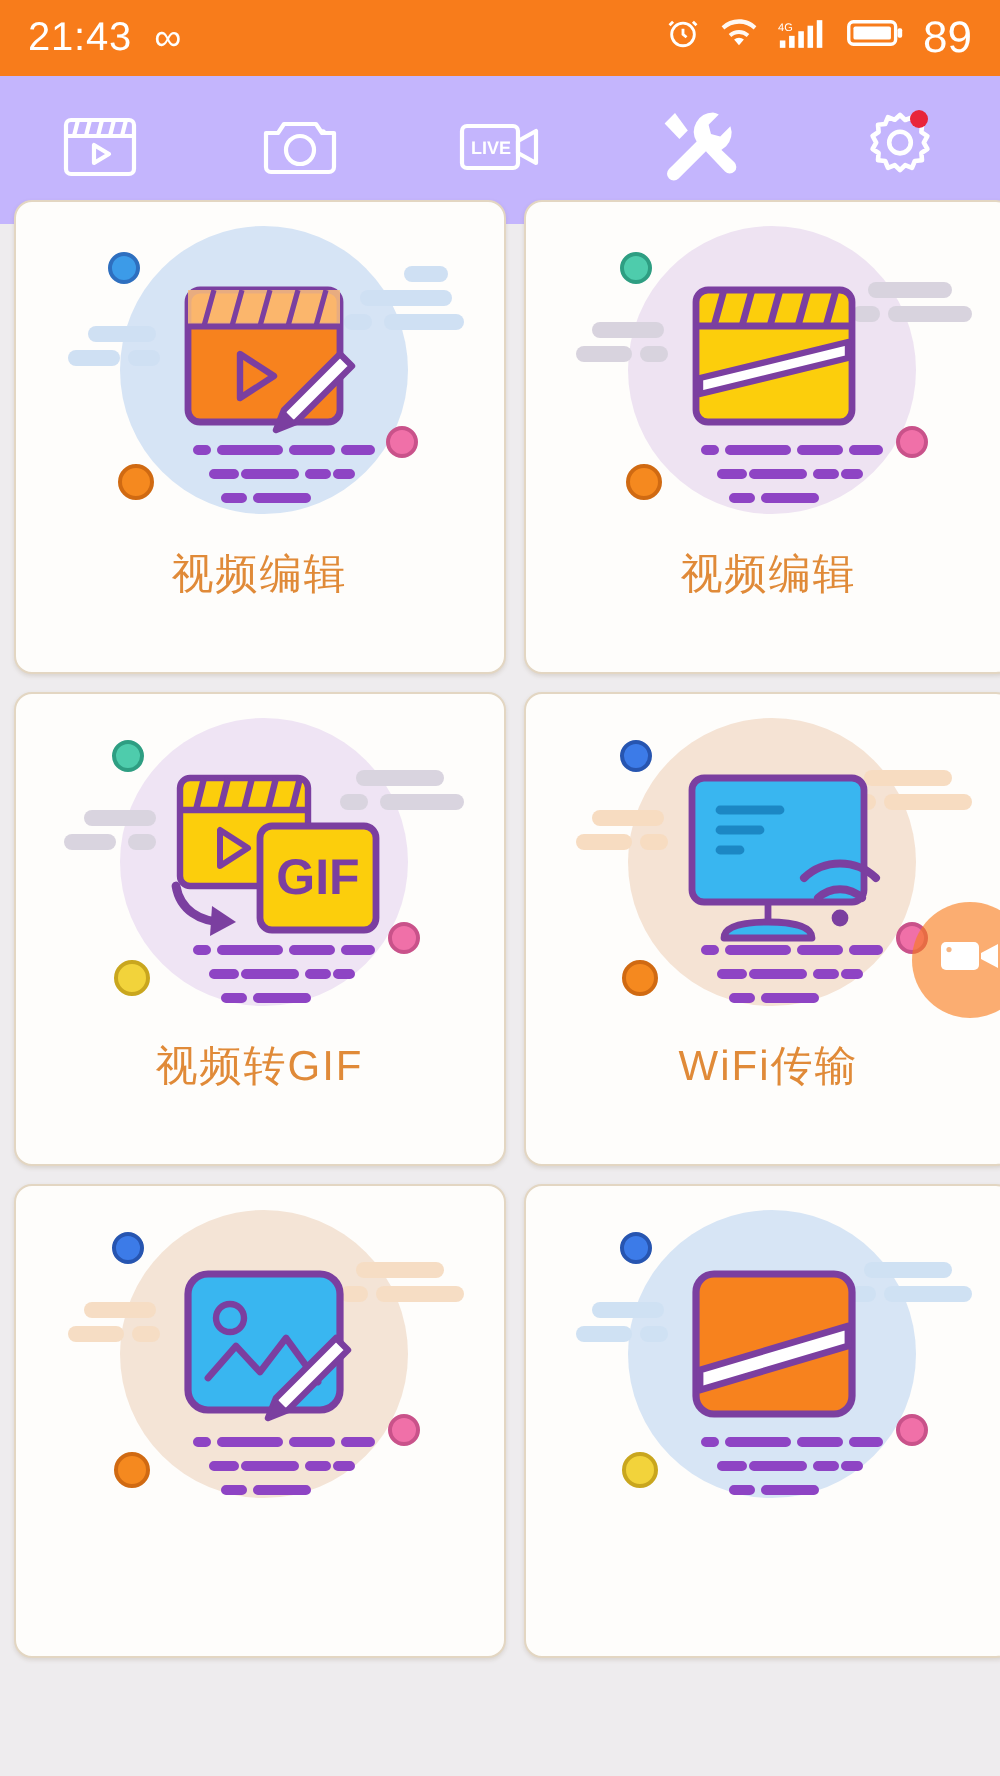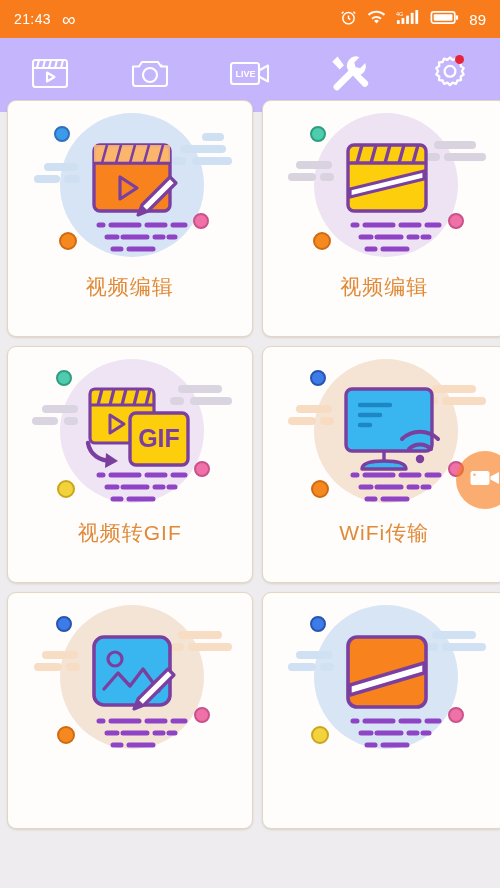--- a/index.html
+++ b/index.html
@@ -10,24 +10,24 @@
     overflow:hidden;
   }
   #app { position:relative; width:500px; height:888px; background:#eeecee; }
 
   
   .statusbar{
     position:relative; height:38px; background:#F87C1B;
     display:flex; align-items:center; padding:0 14px; color:#fff;
   }
   .sb-left{ display:flex; align-items:center; gap:11px; }
-  .sb-time{ font-size:14px; letter-spacing:.4px; font-weight:400; }
+  .sb-time{ font-size:20px; letter-spacing:.4px; font-weight:400; }
   .sb-infinity{ font-size:19px; line-height:1; }
   .sb-right{ margin-left:auto; display:flex; align-items:center; gap:10px; }
-  .sb-batt-num{ font-size:15px; }
+  .sb-batt-num{ font-size:22px; }
 
   
   .tabbar{
     position:relative; height:74px; background:#c4b5fd;
     display:flex; align-items:center;
   }
   .tab{
     flex:1; height:74px; position:relative;
     display:flex; align-items:center; justify-content:center;
   }

